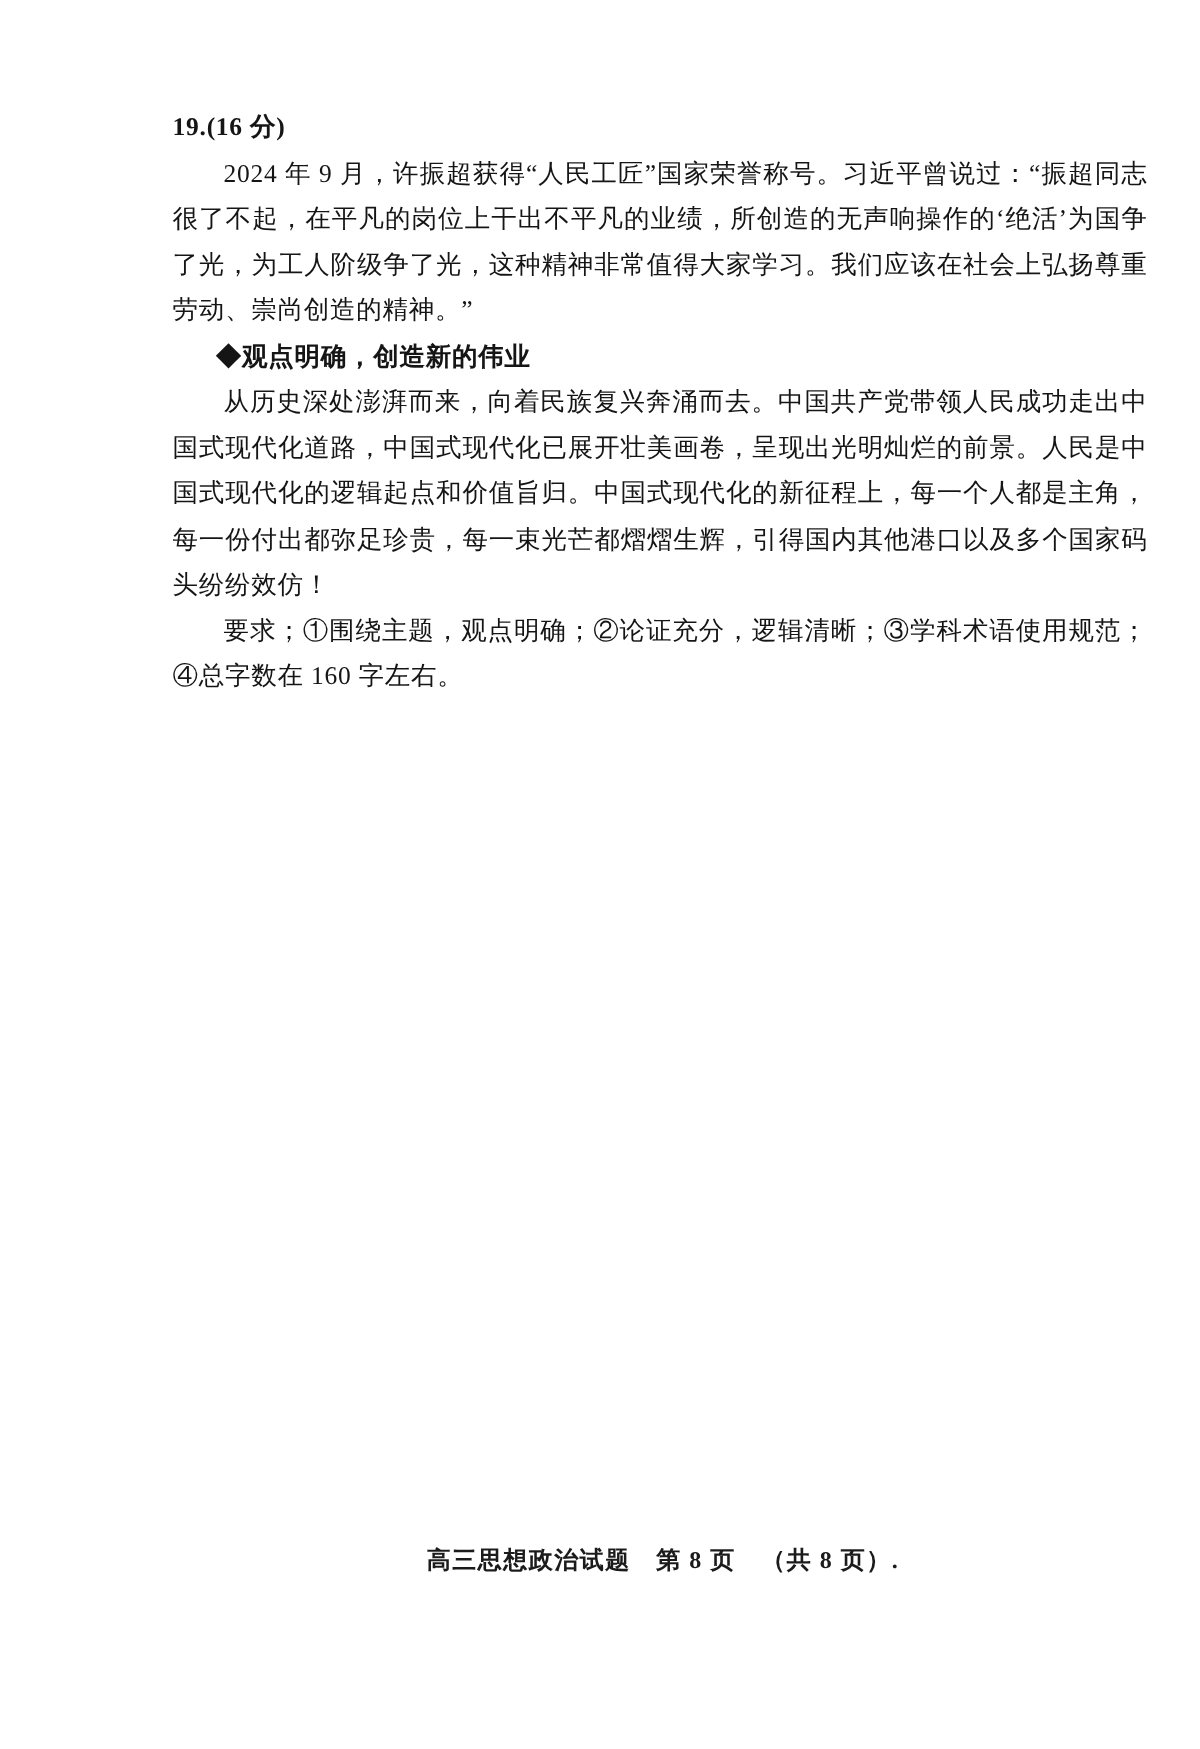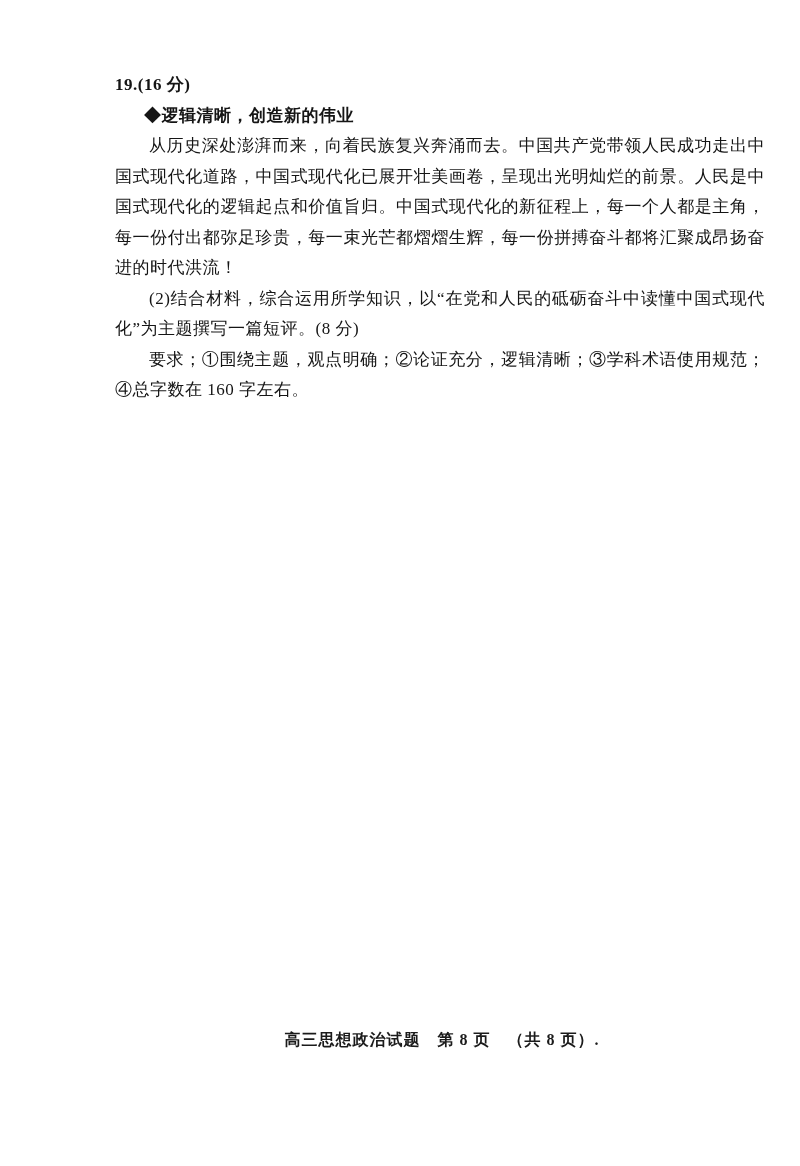--- a/index.html
+++ b/index.html
@@ -59,27 +59,27 @@
 
 <div class="page">
 
   <main class="content">
 
     <p class="q-num">19.(16 分)</p>
 
 
 
 
+    <p class="para">2024 年 9 月，许振超获得“人民工匠”国家荣誉称号。习近平曾说过：“振超同志很了不起，在平凡的岗位上干出不平凡的业绩，所创造的无声响操作的‘绝活’为国争了光，为工人阶级争了光，这种精神非常值得大家学习。我们应该在社会上弘扬尊重劳动、崇尚创造的精神。”</p>
 
 
-    <p class="sec-heading">◆逻辑清晰，创造新的伟业</p>
+    <p class="sec-heading">◆观点明确，创造新的伟业</p>
 
-    <p class="para">从历史深处澎湃而来，向着民族复兴奔涌而去。中国共产党带领人民成功走出中国式现代化道路，中国式现代化已展开壮美画卷，呈现出光明灿烂的前景。人民是中国式现代化的逻辑起点和价值旨归。中国式现代化的新征程上，每一个人都是主角，每一份付出都弥足珍贵，每一束光芒都熠熠生辉，每一份拼搏奋斗都将汇聚成昂扬奋进的时代洪流！</p>
+    <p class="para">从历史深处澎湃而来，向着民族复兴奔涌而去。中国共产党带领人民成功走出中国式现代化道路，中国式现代化已展开壮美画卷，呈现出光明灿烂的前景。人民是中国式现代化的逻辑起点和价值旨归。中国式现代化的新征程上，每一个人都是主角，每一份付出都弥足珍贵，每一束光芒都熠熠生辉，引得国内其他港口以及多个国家码头纷纷效仿！</p>
 
-    <p class="para">(2)结合材料，综合运用所学知识，以“在党和人民的砥砺奋斗中读懂中国式现代化”为主题撰写一篇短评。(8 分)</p>
 
     <p class="para">要求；①围绕主题，观点明确；②论证充分，逻辑清晰；③学科术语使用规范；④总字数在 160 字左右。</p>
 
   </main>
 
   <footer class="footer">高三思想政治试题　第 8 页　（共 8 页）.</footer>
 
 </div>
 
 </body></html>

